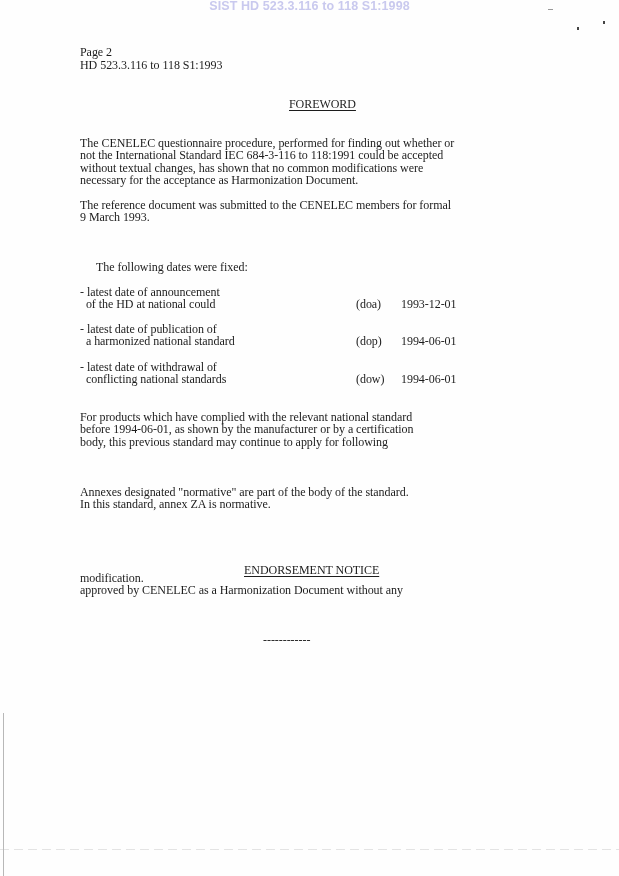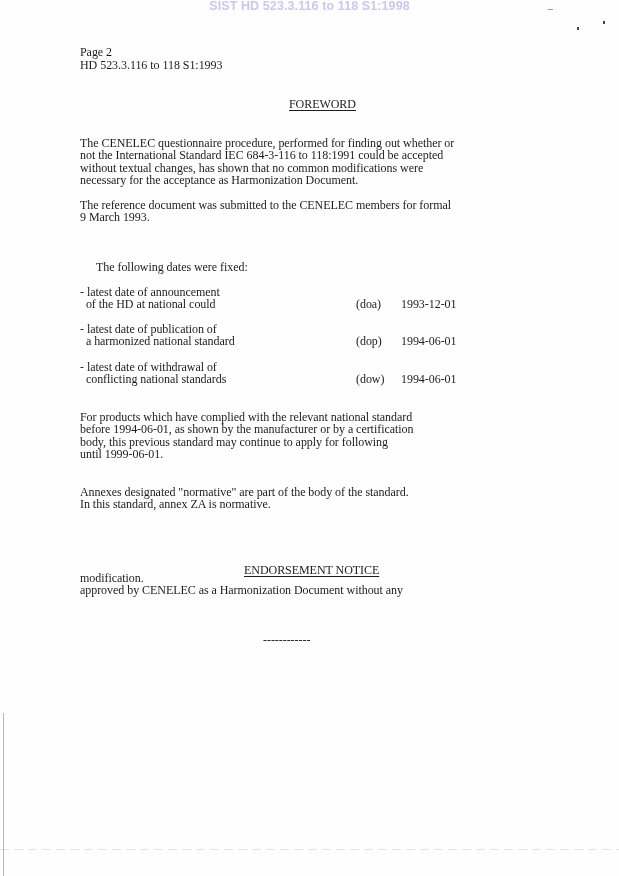--- a/index.html
+++ b/index.html
@@ -80,21 +80,20 @@
       <div class="mono">  conflicting national standards</div>
     </div>
     <div class="abbr mono">(dow)</div>
     <div class="date mono">1994-06-01</div>
   </div>
 
   <div class="blk" style="top:411px;">
     <div class="mono">For products which have complied with the relevant national standard</div>
     <div class="mono">before 1994-06-01, as shown by the manufacturer or by a certification</div>
     <div class="mono">body, this previous standard may continue to apply for following</div>
-    <div class="mono">until 1999-06-01.</div>
   </div>
 
   <div class="blk" style="top:486px;">
     <div class="mono">Annexes designated "normative" are part of the body of the standard.</div>
     <div class="mono">In this standard, annex ZA is normative.</div>
   </div>
 
   <div class="heading mono" style="left:244px;top:536px;margin-top:28px;">ENDORSEMENT NOTICE</div>
 
   <div class="blk" style="top:572px;">

